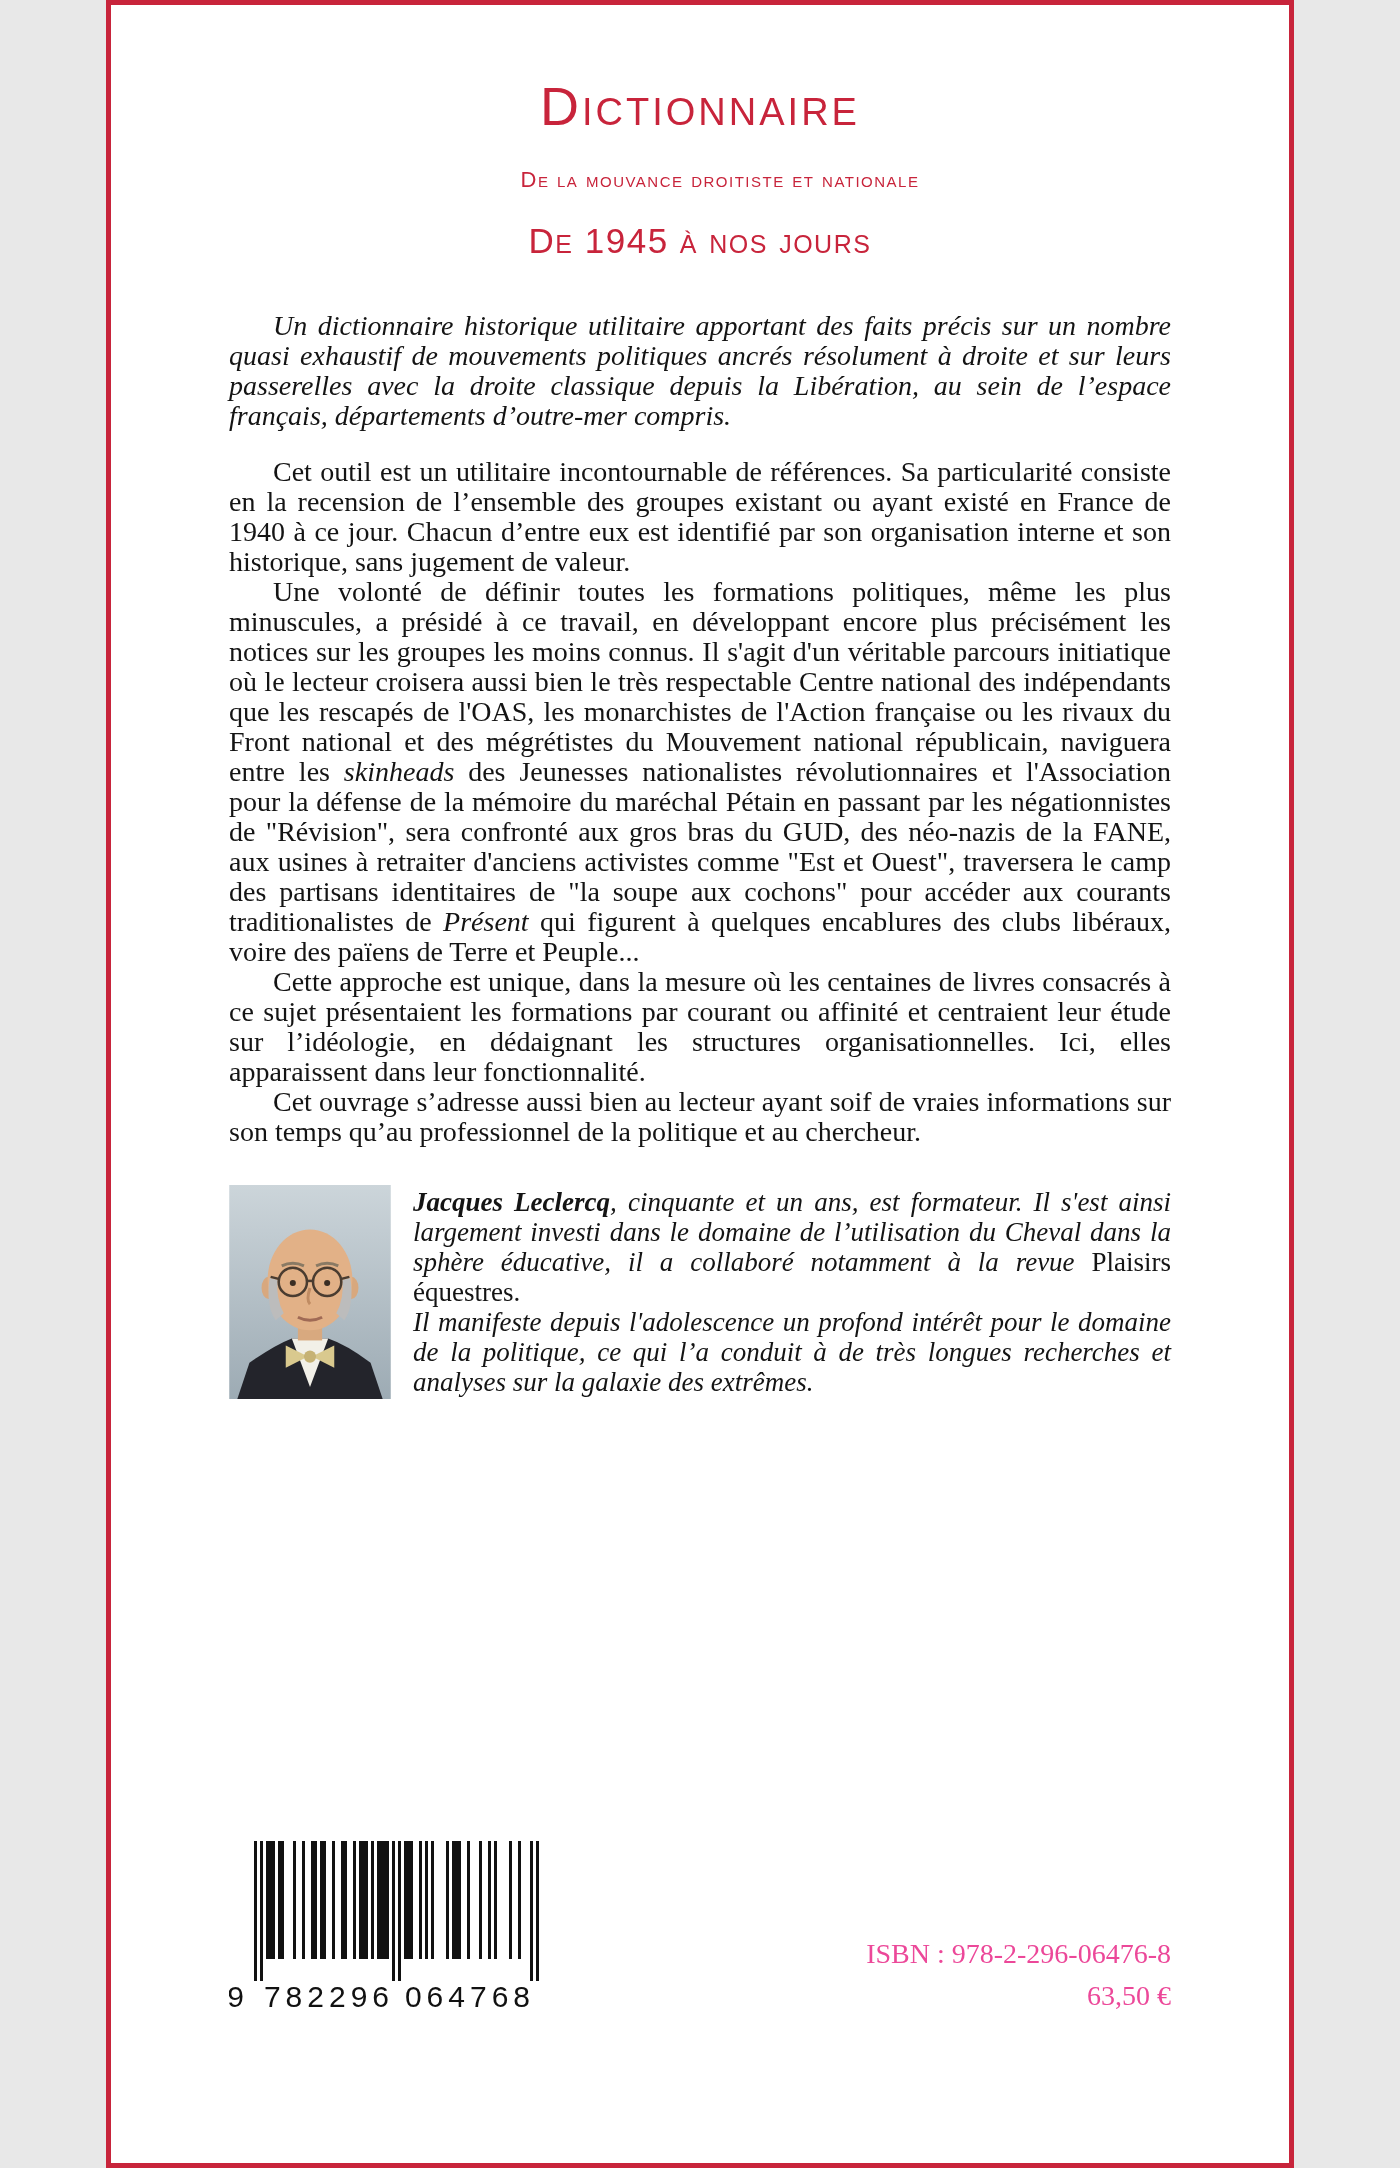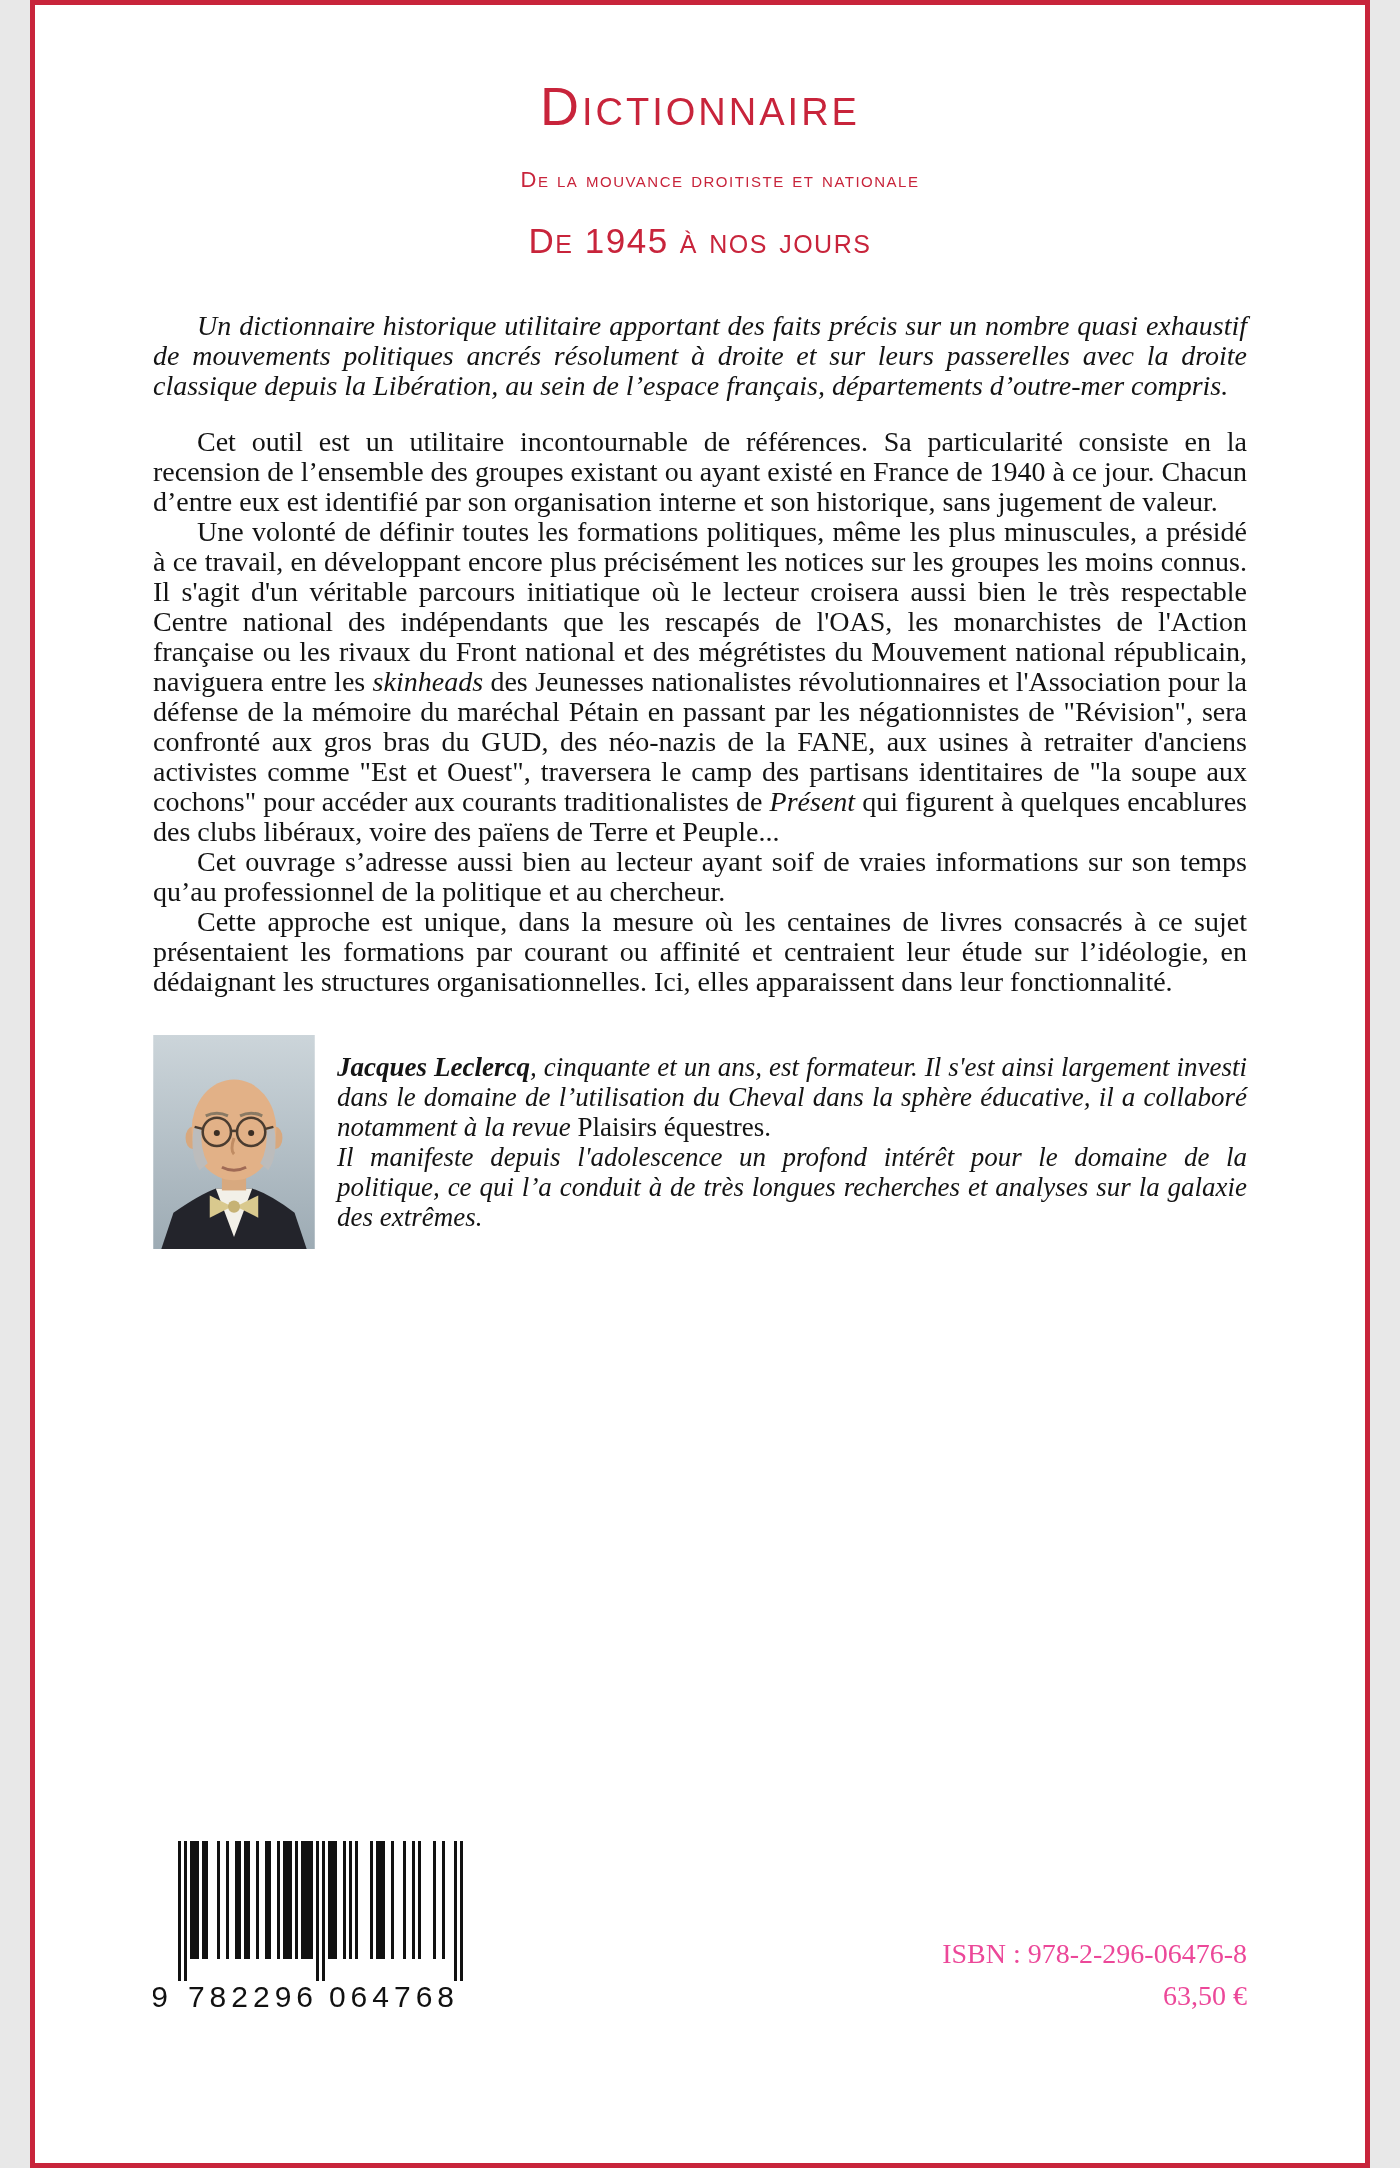--- a/index.html
+++ b/index.html
@@ -2,21 +2,21 @@
 <html><head>
 <meta charset="utf-8">
 <style>
   :root{
     --red:#c8243b;
     --ink:#141414;
   }
   html,body{margin:0;padding:0;background:#e8e8e8;}
   .page{
     position:relative;
-    width:1340px;height:2168px;
+    width:1188px;height:2168px;
     margin:0 auto;
     background:#ffffff;
     border:5px solid var(--red);
     box-sizing:border-box;
     overflow:hidden;
     color:var(--ink);
     font-family:"Liberation Serif",serif;
   }
   
   .cover-header{padding-top:70px;text-align:center;}
@@ -117,22 +117,22 @@
     <div class="subtitle2">De 1945 à nos jours</div>
   </header>
 
   <section class="intro">
     <p>Un dictionnaire historique utilitaire apportant des faits précis sur un nombre quasi exhaustif de mouvements politiques ancrés résolument à droite et sur leurs passerelles avec la droite classique depuis la Libération, au sein de l’espace français, départements d’outre-mer compris.</p>
   </section>
 
   <section class="body-text">
     <p>Cet outil est un utilitaire incontournable de références. Sa particularité consiste en la recension de l’ensemble des groupes existant ou ayant existé en France de 1940 à ce jour. Chacun d’entre eux est identifié par son organisation interne et son historique, sans jugement de valeur.</p>
     <p><span>Une volonté de définir toutes les formations politiques, même les plus minuscules, a présidé à ce travail, en développant encore plus précisément les notices sur les groupes les moins connus. Il s'agit d'un véritable parcours initiatique où le lecteur croisera aussi bien le très respectable Centre national des indépendants que les rescapés de l'OAS, les monarchistes de l'Action française ou les rivaux du Front national et des mégrétistes du Mouvement national républicain, naviguera entre les </span><span class="seg-i">skinheads</span><span> des Jeunesses nationalistes révolutionnaires et l'Association pour la défense de la mémoire du maréchal Pétain en passant par les négationnistes de "Révision", sera confronté aux gros bras du GUD, des néo-nazis de la FANE, aux usines à retraiter d'anciens activistes comme "Est et Ouest", traversera le camp des partisans identitaires de "la soupe aux cochons" pour accéder aux courants traditionalistes de </span><span class="seg-i">Présent</span><span> qui figurent à quelques encablures des clubs libéraux, voire des païens de Terre et Peuple...</span></p>
+    <p>Cette approche est unique, dans la mesure où les centaines de livres consacrés à ce sujet présentaient les formations par courant ou affinité et centraient leur étude sur l’idéologie, en dédaignant les structures organisationnelles. Ici, elles apparaissent dans leur fonctionnalité.</p>
     <p>Cet ouvrage s’adresse aussi bien au lecteur ayant soif de vraies informations sur son temps qu’au professionnel de la politique et au chercheur.</p>
-    <p>Cette approche est unique, dans la mesure où les centaines de livres consacrés à ce sujet présentaient les formations par courant ou affinité et centraient leur étude sur l’idéologie, en dédaignant les structures organisationnelles. Ici, elles apparaissent dans leur fonctionnalité.</p>
   </section>
 
   <section class="bio">
     <div class="photo">
       <svg viewBox="0 0 160 212" width="162" height="214">
         <defs>
           <linearGradient id="bgg" x1="0" y1="0" x2="0" y2="1">
             <stop offset="0" stop-color="#ccd5da"></stop>
             <stop offset="1" stop-color="#9dabb4"></stop>
           </linearGradient>

